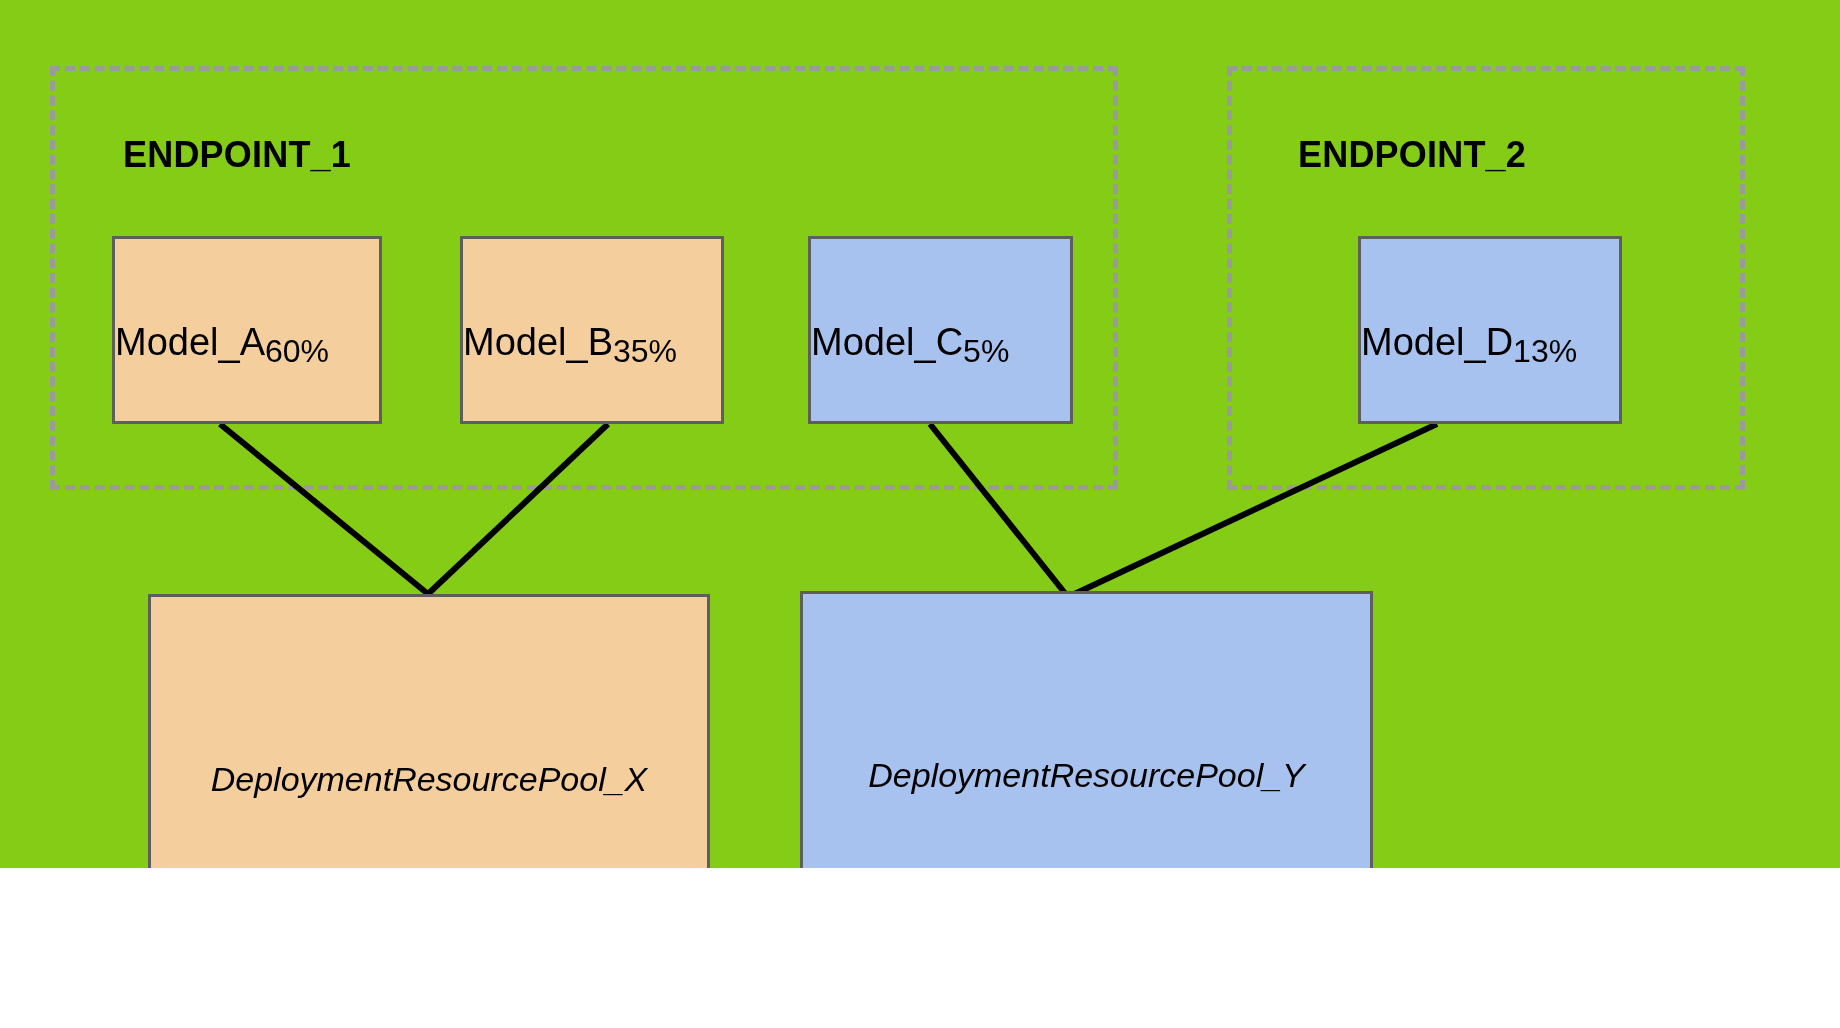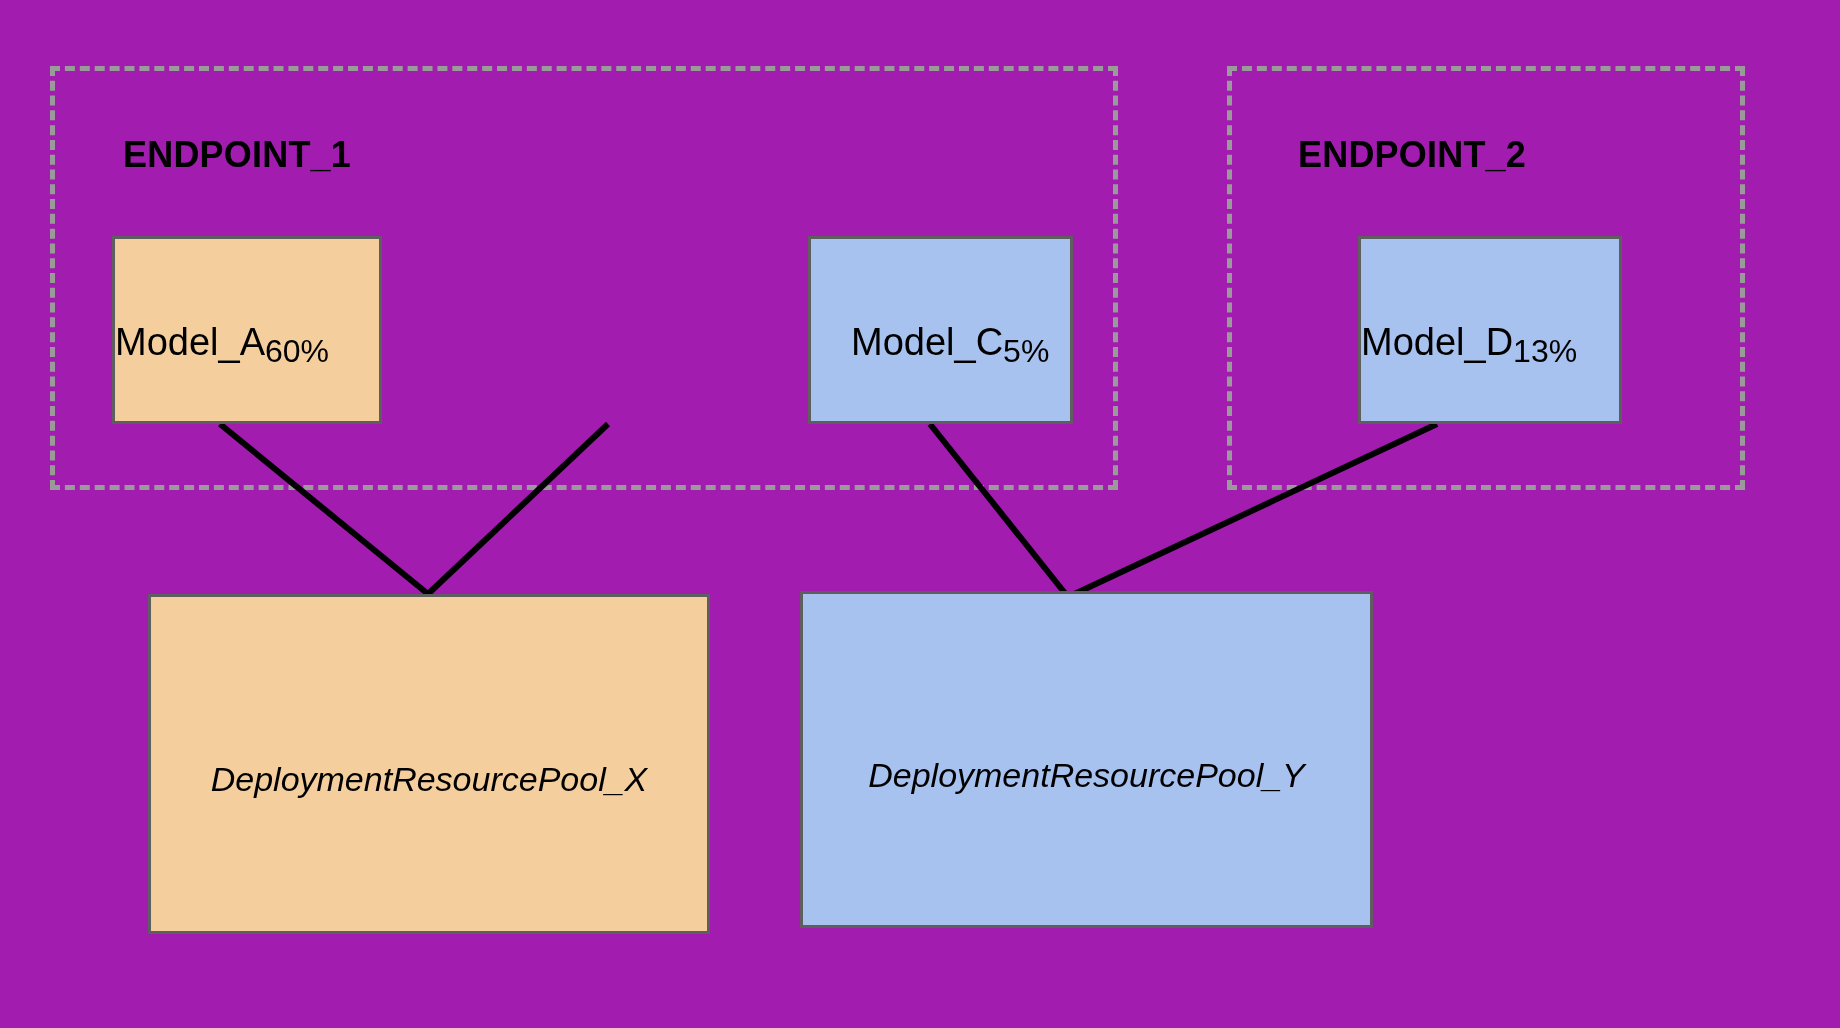--- a/index.html
+++ b/index.html
@@ -6,22 +6,22 @@
     margin: 0;
     padding: 0;
     background: #ffffff;
   }
   body {
     font-family: "Liberation Sans", sans-serif;
   }
   #canvas {
     position: relative;
     width: 1840px;
-    height: 1028px;
-    background: #a21caf;
+    height: 868px;
+    background: #84cc16;
     overflow: hidden;
   }
   #edges {
     position: absolute;
     left: 0;
     top: 0;
     width: 1840px;
     height: 1028px;
     pointer-events: none;
   }
@@ -94,22 +94,26 @@
       <line x1="608" y1="424" x2="428" y2="594" stroke="#000000" stroke-width="6" stroke-linecap="butt"></line>
       <line x1="930" y1="424" x2="1068" y2="597" stroke="#000000" stroke-width="6" stroke-linecap="butt"></line>
       <line x1="1437" y1="424" x2="1068" y2="597" stroke="#000000" stroke-width="6" stroke-linecap="butt"></line>
     </svg>
 
   <div class="node model-node fill-orange" id="model-0" style="left: 112px; top: 236px; width: 270px; height: 188px;">
     <span class="model-title">Model_A</span>
     <span class="model-pct">60%</span>
   </div>
 
+  <div class="node model-node fill-orange" id="model-1" style="left: 460px; top: 236px; width: 264px; height: 188px;">
+    <span class="model-title">Model_B</span>
+    <span class="model-pct">35%</span>
+  </div>
 
-  <div class="node model-node fill-blue" id="model-2" style="left: 808px; top: 236px; width: 265px; height: 188px; padding-left: 40px;">
+  <div class="node model-node fill-blue" id="model-2" style="left: 808px; top: 236px; width: 265px; height: 188px;">
     <span class="model-title">Model_C</span>
     <span class="model-pct">5%</span>
   </div>
 
   <div class="node model-node fill-blue" id="model-3" style="left: 1358px; top: 236px; width: 264px; height: 188px;">
     <span class="model-title">Model_D</span>
     <span class="model-pct">13%</span>
   </div>
 
   <div class="node pool-node fill-orange" id="pool-0" style="left: 148px; top: 594px; width: 562px; height: 340px;">

